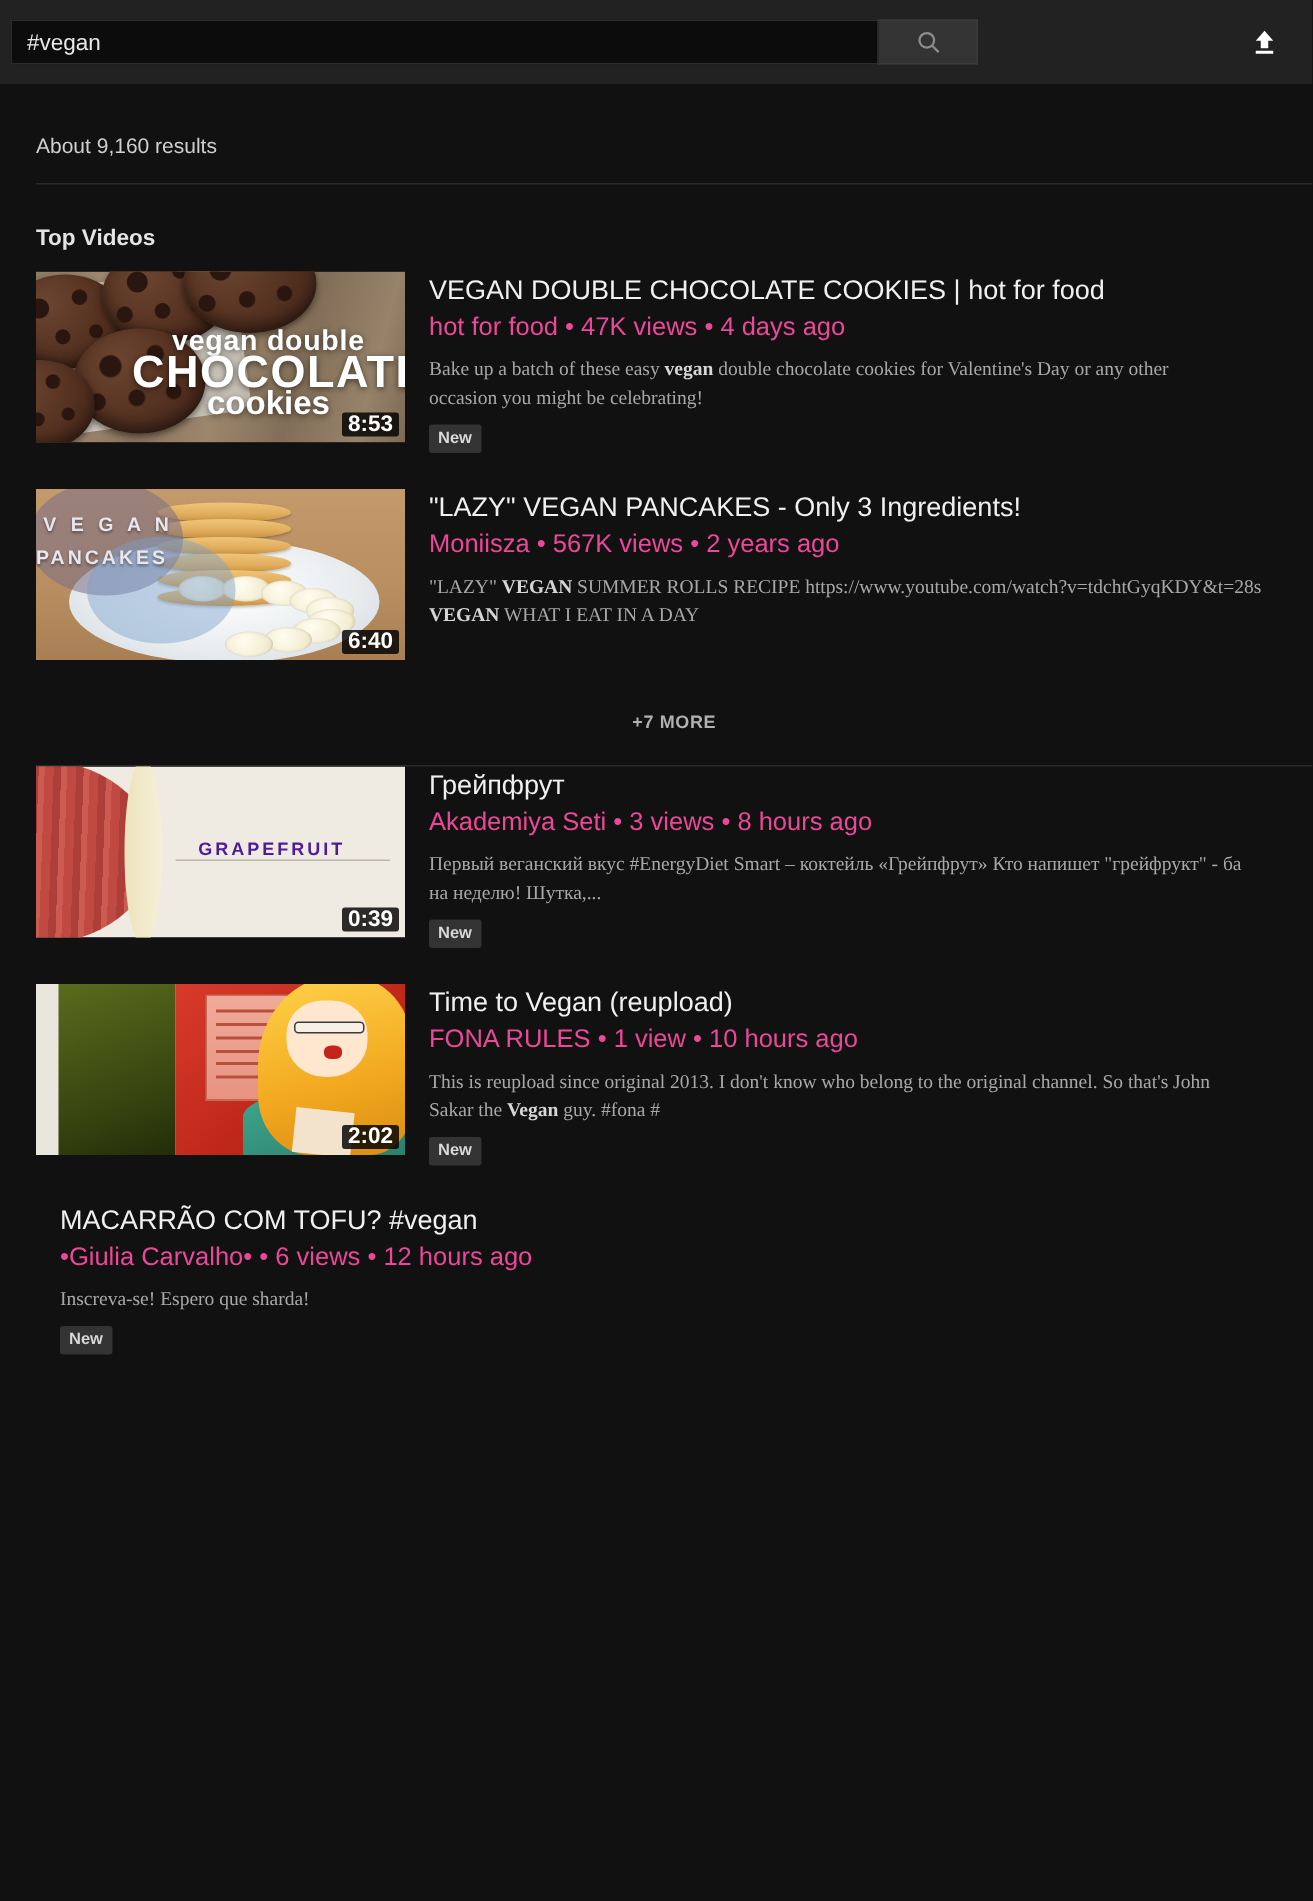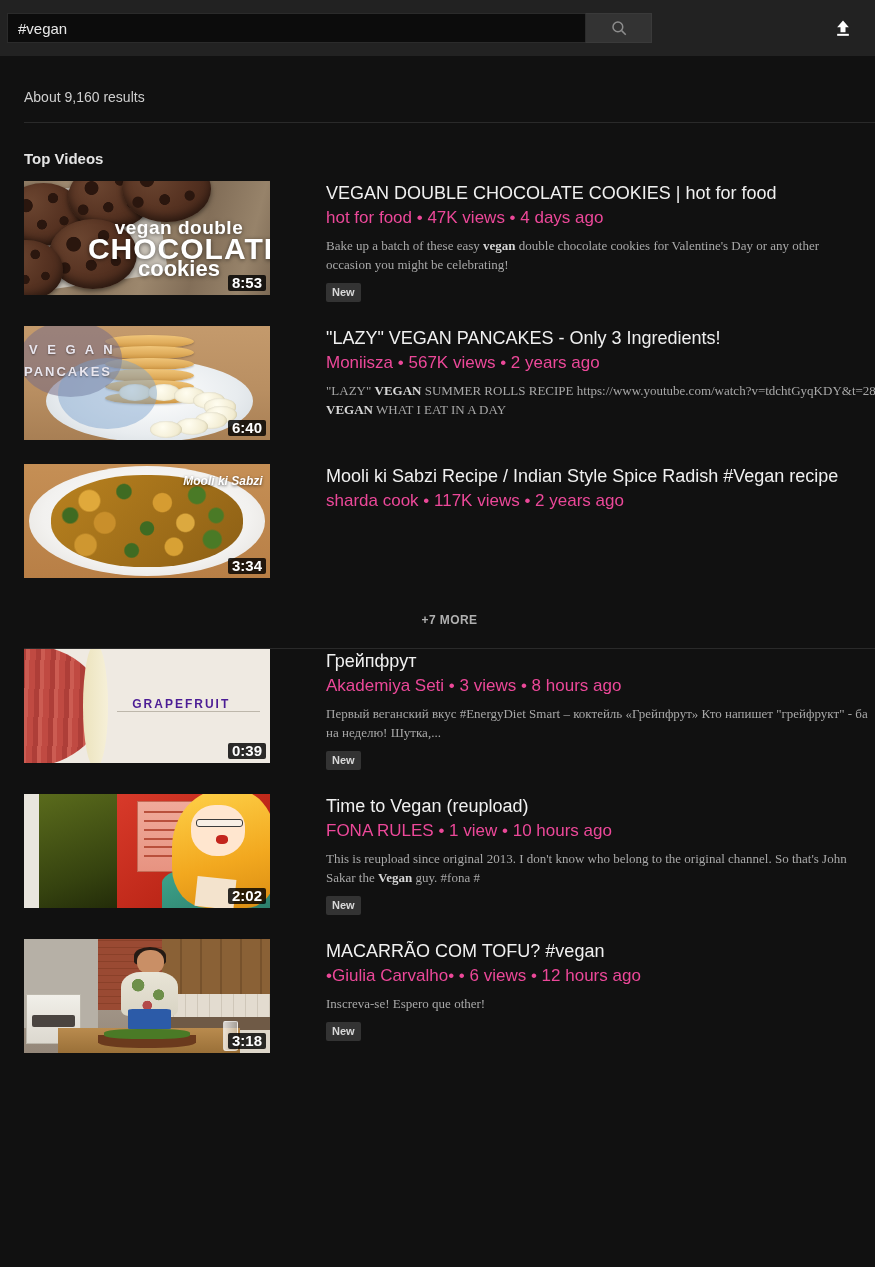--- a/index.html
+++ b/index.html
@@ -102,21 +102,21 @@
     background: rgba(0,0,0,0.82);
     color: #ffffff;
     font-size: 15px;
     font-weight: bold;
     line-height: 14px;
     padding: 1px 4px;
     border-radius: 2px;
     z-index: 9;
   }
   .meta {
-    padding-left: 56px;
+    padding-left: 16px;
     padding-top: 1px;
     flex: 1 1 auto;
     min-width: 0;
   }
   .v-title {
     color: #f0f0f0;
     font-size: 18px;
     line-height: 23px;
     margin-bottom: 4px;
     cursor: pointer;
@@ -399,34 +399,20 @@
             </div>
             <span class="dur">6:40</span>
           </div>
           <div class="meta">
             <div class="v-title">"LAZY" VEGAN PANCAKES - Only 3 Ingredients!</div>
             <div class="v-sub">Moniisza • 567K views • 2 years ago</div>
             <div class="v-desc">"LAZY" <b>VEGAN</b> SUMMER ROLLS RECIPE https://www.youtube.com/watch?v=tdchtGyqKDY&amp;t=28s
 <b>VEGAN</b> WHAT I EAT IN A DAY</div>
           </div>
         </div>
-        <div class="video-row">
-          <div class="thumb">
-            <div class="art t-sabzi">
-              <div class="plate"></div>
-              <div class="food"></div>
-              <div class="lab">Mooli ki Sabzi</div>
-            </div>
-            <span class="dur">3:34</span>
-          </div>
-          <div class="meta">
-            <div class="v-title">Mooli ki Sabzi Recipe / Indian Style Spice Radish #Vegan recipe</div>
-            <div class="v-sub">sharda cook • 117K views • 2 years ago</div>
-          </div>
-        </div>
         <div class="more-row"><span class="more-link">+7 MORE</span></div>
         <div class="shelf-divider"></div>
       </div>
       <div>
         <div class="video-row">
           <div class="thumb">
             <div class="art t-grape">
               <div class="half"></div>
               <div class="rind"></div>
               <div class="rule"></div>
@@ -457,40 +443,17 @@
               <div class="glass"></div>
               <div class="mouth"></div>
               <div class="collar"></div>
             </div>
             <span class="dur">2:02</span>
           </div>
           <div class="meta"><div class="v-title">Time to Vegan (reupload)</div><div class="v-sub">FONA RULES • 1 view • 10 hours ago</div><div class="v-desc">This is reupload since original 2013. I don't know who belong to the original channel. So that's John
 Sakar the <b>Vegan</b> guy. #fona #</div><span class="badge">New</span></div>
         </div>
         <div class="video-row">
-          <div class="thumb">
-            <div class="art t-kitchen">
-              <div class="wallL"></div>
-              <div class="brick"></div>
-              <div class="cab"></div>
-              <div class="tile"></div>
-              <div class="counterR"></div>
-              <div class="cabR"></div>
-              <div class="stove">
-                <i></i>
-              </div>
-              <div class="table"></div>
-              <div class="person">
-                <div class="hairk"></div>
-                <div class="head"></div>
-                <div class="body"></div>
-                <div class="skirt"></div>
-              </div>
-              <div class="bowl"></div>
-              <div class="bottle"></div>
-            </div>
-            <span class="dur">3:18</span>
-          </div>
-          <div class="meta"><div class="v-title">MACARRÃO COM TOFU? #vegan</div><div class="v-sub">•Giulia Carvalho• • 6 views • 12 hours ago</div><div class="v-desc">Inscreva-se! Espero que other!</div><span class="badge">New</span></div>
+          <div class="meta"><div class="v-title">MACARRÃO COM TOFU? #vegan</div><div class="v-sub">•Giulia Carvalho• • 6 views • 12 hours ago</div><div class="v-desc">Inscreva-se! Espero que sharda!</div><span class="badge">New</span></div>
         </div>
       </div>
     </div>
 </div>
 
 </body></html>

